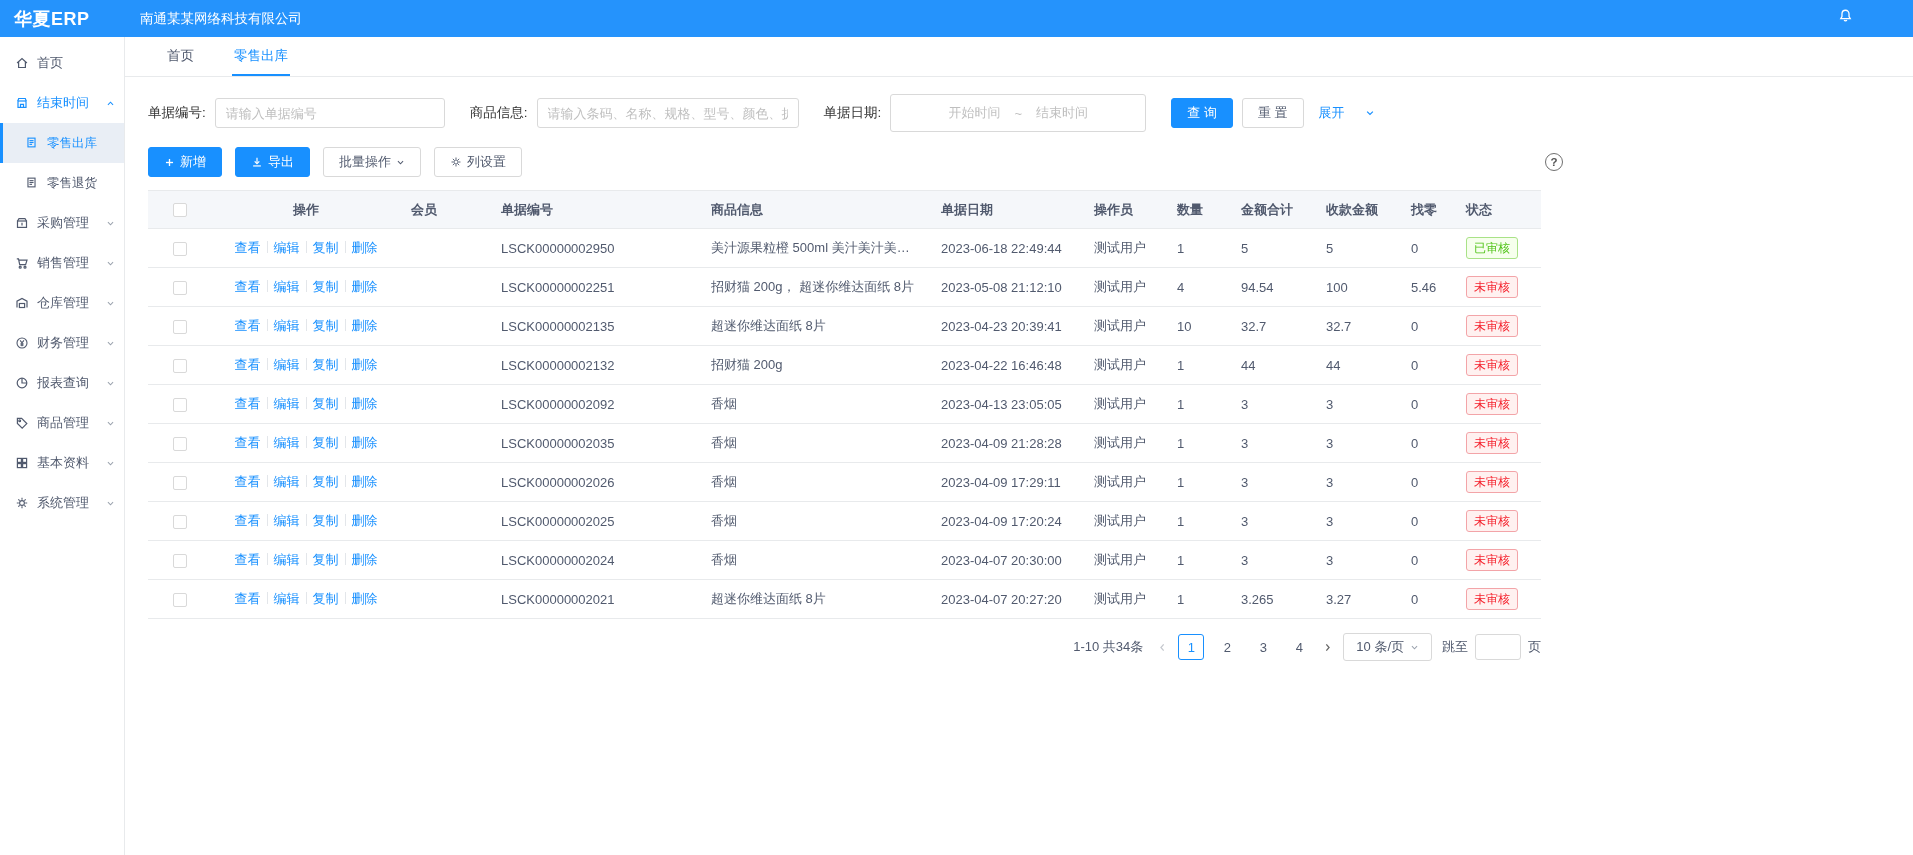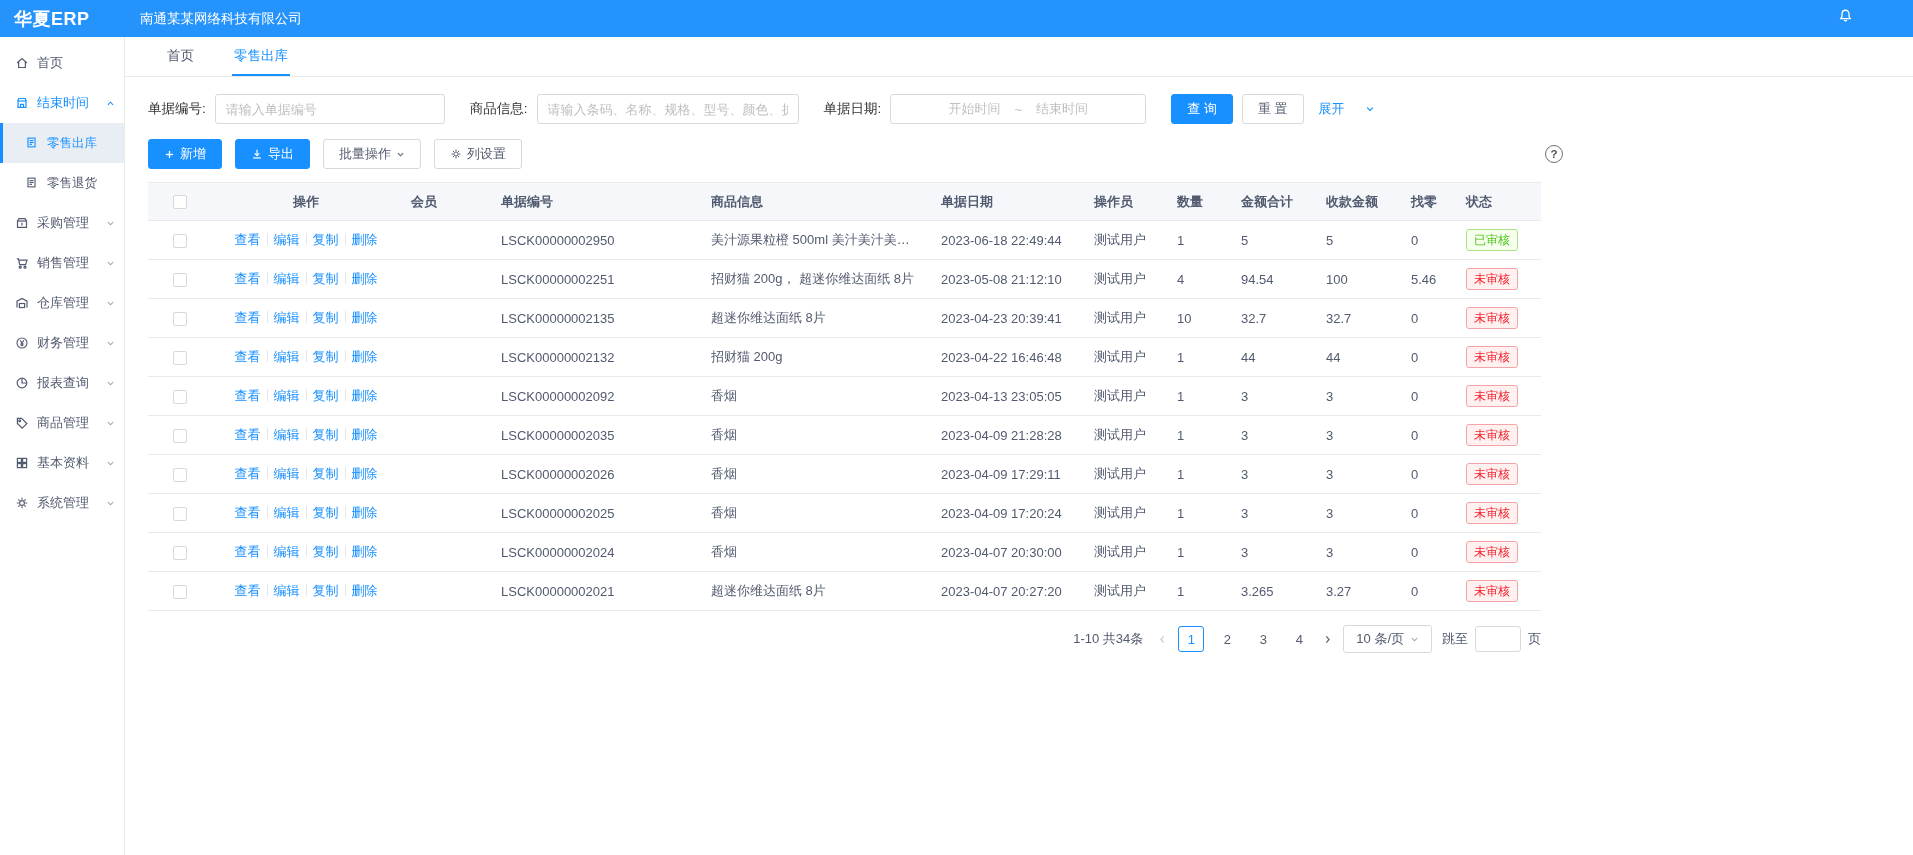--- a/index.html
+++ b/index.html
@@ -36,21 +36,21 @@
 
   
   .content { padding:17px 0 0 23px; width:1448px; }
 
   .filter-row { display:flex; align-items:center; gap:9px; margin-bottom:15px; }
   .flabel { font-weight:normal; color:#333; font-size:13.5px; white-space:nowrap; }
   .inp { height:30px; border:1px solid #d9d9d9; border-radius:3px; padding:0 10px; font-size:13px; color:#a21caf; outline:none; background:#fff; }
   .inp::placeholder { color:#bfbfbf; }
   .inp-bill { width:230px; margin-right:16px; }
   .inp-prod { width:262px; margin-right:16px; }
-  .daterange { width:256px; height:30px; border:1px solid #d9d9d9; border-radius:3px; display:flex; align-items:center; justify-content:center; gap:14px; color:#bfbfbf; background:#fff; margin-right:16px; cursor:text; }
+  .daterange { width:256px; height:38px; border:1px solid #d9d9d9; border-radius:3px; display:flex; align-items:center; justify-content:center; gap:14px; color:#bfbfbf; background:#fff; margin-right:16px; cursor:text; }
   .btn { height:30px; padding:0 15px; border-radius:3px; border:1px solid #d9d9d9; background:#fff; font-size:13px; color:#515a6e; display:inline-flex; align-items:center; gap:5px; cursor:pointer; white-space:nowrap; font-family:inherit; }
   .btn-primary { background:#1890ff; border-color:#1890ff; color:#fff; }
   .expand-link { color:#1890ff; display:inline-flex; align-items:center; gap:20px; cursor:pointer; margin-left:6px; }
 
   .toolbar-row { display:flex; align-items:center; gap:13px; margin-bottom:13px; }
   .help { width:18px; height:18px; border:1.5px solid #707070; border-radius:50%; display:flex; align-items:center; justify-content:center; font-size:11.5px; font-weight:bold; color:#555; margin-left:auto; margin-right:10px; cursor:pointer; }
 
   
   table { border-collapse:collapse; table-layout:fixed; width:1393px; border-top:1px solid #e8eaec; }
   thead th { background:#f5f7fa; height:38px; font-weight:bold; color:#515a6e; font-size:13px; text-align:left; padding:0 10px; border-bottom:1px solid #e8eaec; }

